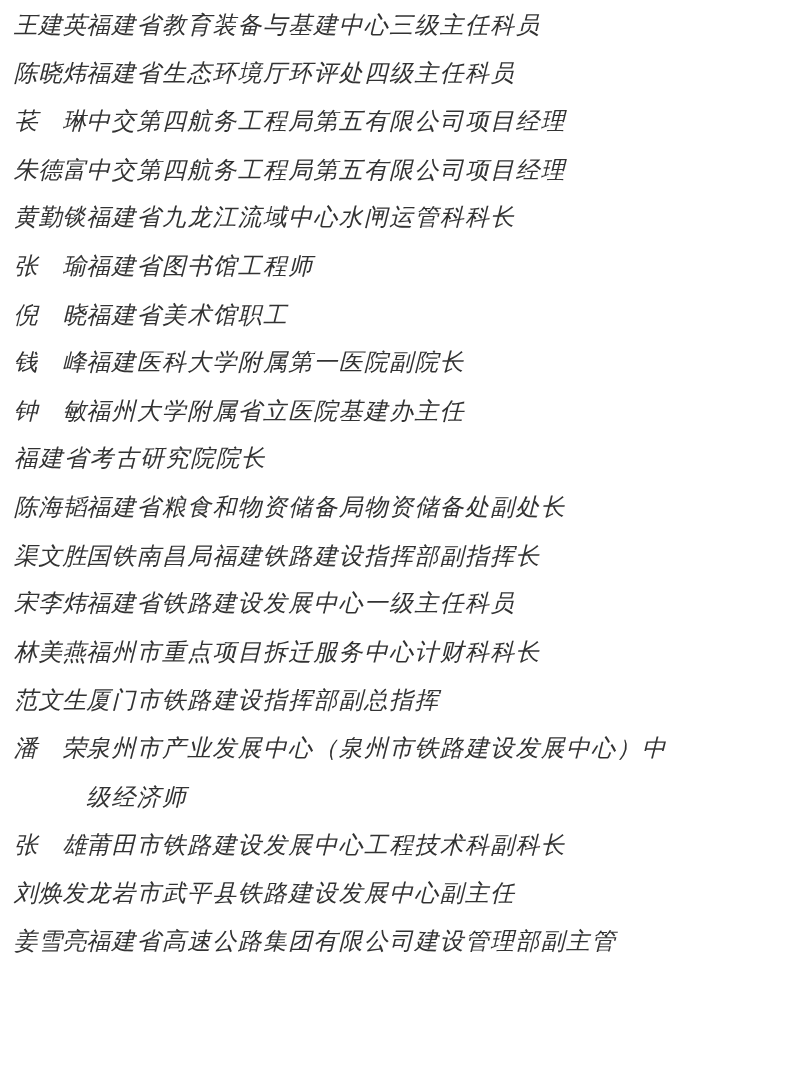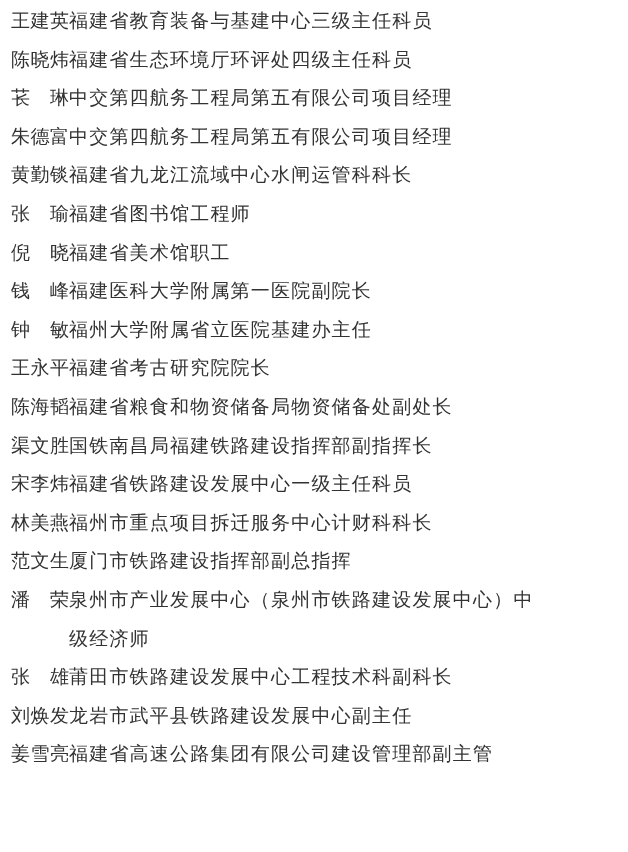--- a/index.html
+++ b/index.html
@@ -11,20 +11,21 @@
     width: 628px;
     height: 852px;
     overflow: hidden;
     font-family: "Liberation Serif", "DejaVu Serif", serif;
     color: #323232;
   }
   .page {
     box-sizing: border-box;
     width: 552px;
     padding: 2px 10px 0 11px;
+    font-style: italic;
   }
   .row {
     display: flex;
     align-items: flex-start;
     font-size: 19px;
     line-height: 38.6px;
     letter-spacing: 1.2px;
   }
   .name {
     flex: 0 0 58px;
@@ -83,21 +84,20 @@
       <span class="title">福建医科大学附属第一医院副院长</span>
     </div>
 
     <div class="row">
       <span class="name">钟　敏</span>
       <span class="title">福州大学附属省立医院基建办主任</span>
     </div>
 
 
     <div class="row">
-      <span class="name">王永平</span>
       <span class="title">福建省考古研究院院长</span>
     </div>
 
     <div class="row">
       <span class="name">陈海韬</span>
       <span class="title">福建省粮食和物资储备局物资储备处副处长</span>
     </div>
 
     <div class="row">
       <span class="name">渠文胜</span>

